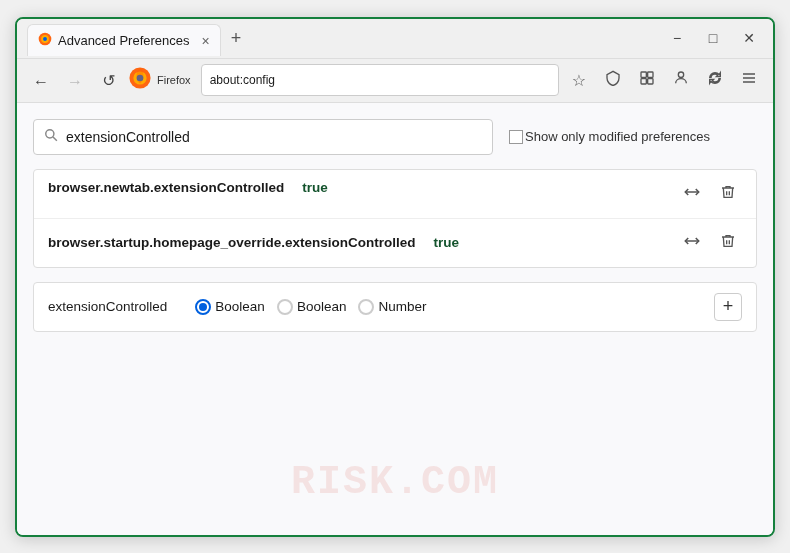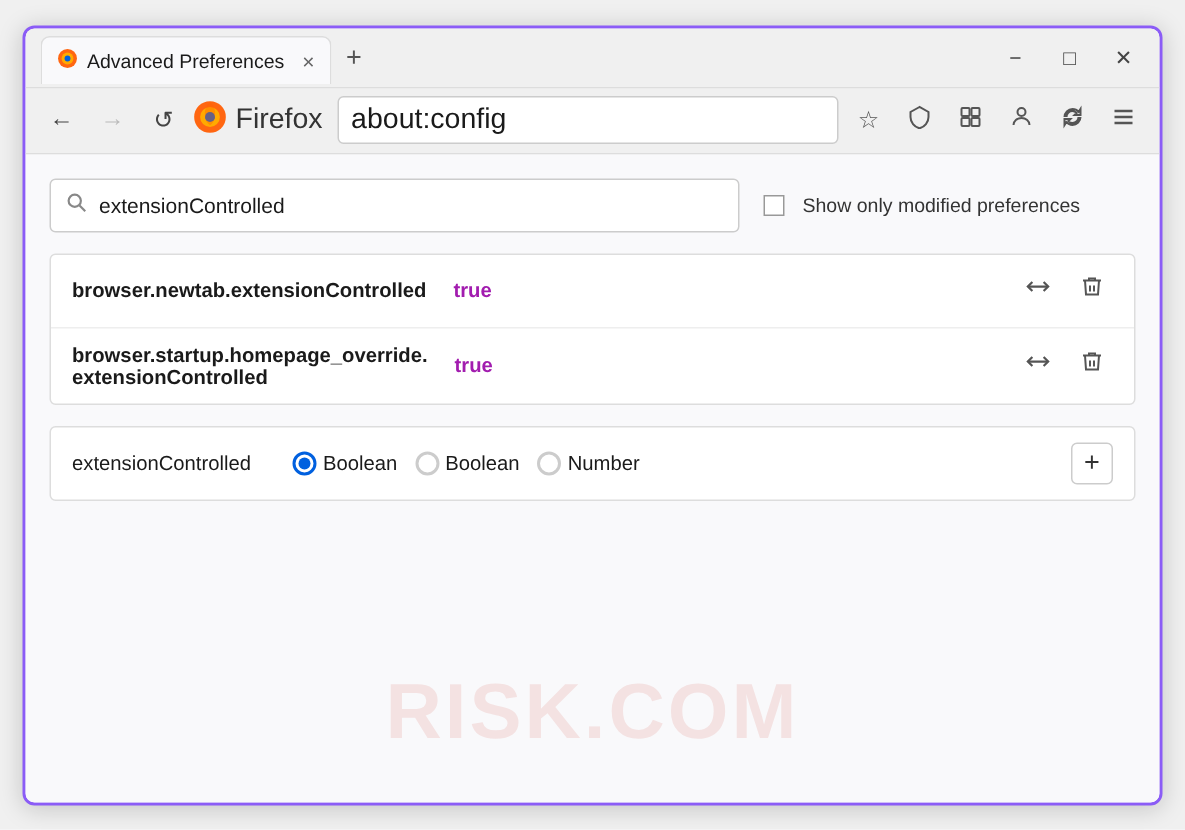--- a/index.html
+++ b/index.html
@@ -9,21 +9,21 @@
       width: 790px;
       height: 553px;
       display: flex;
       align-items: center;
       justify-content: center;
     }
     .window {
       width: 760px;
       height: 520px;
       background: #f9f9fb;
-      border: 2px solid #8b5cf6;
+      border: 2px solid #15803d;
       border-radius: 8px;
       overflow: hidden;
       display: flex;
       flex-direction: column;
       box-shadow: 0 2px 16px rgba(0,0,0,0.18);
     }
     
     .titlebar {
       background: #f0f0f0;
       height: 40px;
@@ -116,21 +116,21 @@
       border: 1px solid #ccc;
       border-radius: 4px;
       display: flex;
       align-items: center;
       padding: 0 8px;
       font-size: 14px;
       color: #1a1a1a;
       gap: 6px;
     }
     .address-text {
-      font-size: 19px;
+      font-size: 12px;
       color: #1a1a1a;
     }
     .nav-icons {
       display: flex;
       gap: 6px;
       align-items: center;
     }
     .nav-icon-btn {
       background: none;
       border: none;
@@ -152,28 +152,28 @@
       padding: 16px;
       overflow-y: auto;
       position: relative;
     }
     
     .watermark {
       position: absolute;
       bottom: 30px;
       left: 50%;
       transform: translateX(-50%);
-      font-size: 52px;
+      font-size: 40px;
       font-weight: 900;
       color: rgba(220, 80, 60, 0.13);
       letter-spacing: 2px;
       pointer-events: none;
       white-space: nowrap;
       z-index: 0;
-      font-family: Liberation Sans, sans-serif;
+      font-family: Liberation Mono, monospace;
     }
     
     .search-row {
       display: flex;
       align-items: center;
       gap: 16px;
       margin-bottom: 14px;
       position: relative;
       z-index: 1;
     }
@@ -194,21 +194,21 @@
       flex-shrink: 0;
     }
     .search-input-text {
       font-size: 14px;
       color: #1a1a1a;
       flex: 1;
     }
     .show-modified {
       display: flex;
       align-items: center;
-      gap: 12px;
+      gap: 2px;
       font-size: 13px;
       color: #333;
     }
     .checkbox-box {
       width: 14px;
       height: 14px;
       border: 1px solid #999;
       background: white;
       display: flex;
       align-items: center;
@@ -220,45 +220,44 @@
       background: white;
       border: 1px solid #ddd;
       border-radius: 4px;
       overflow: hidden;
       margin-bottom: 14px;
       position: relative;
       z-index: 1;
     }
     .result-row {
       display: flex;
-      align-items: center;
       padding: 10px 14px;
       border-bottom: 1px solid #eee;
       gap: 10px;
     }
     .result-row:last-child { border-bottom: none; }
     .result-row.multi-line {
       align-items: center;
     }
     .pref-name {
       font-size: 13.5px;
       font-weight: 700;
       color: #1a1a1a;
       flex: 0 0 auto;
     }
     .pref-name-block {
       display: flex;
-      flex-direction: column;
+      flex-direction: row;
       flex: 0 0 auto;
       justify-content: space-between;
     }
     .pref-value {
       font-size: 13.5px;
       font-weight: 700;
-      color: #a21caf;
+      color: #14532d;
       margin-left: 8px;
     }
     .row-spacer { flex: 1; }
     .row-actions {
       display: flex;
       align-items: center;
       gap: 8px;
     }
     .action-btn {
       background: none;
@@ -377,21 +376,21 @@
     <button class="nav-btn">↺</button>
 
     <span>
       <svg width="22" height="22" viewBox="0 0 100 100">
         <circle cx="50" cy="50" r="48" fill="#FF6611"></circle>
         <circle cx="50" cy="50" r="30" fill="#FFAA00"></circle>
         <circle cx="50" cy="50" r="15" fill="#0060df"></circle>
         <path d="M50 5 Q70 20 65 50 Q60 70 50 75 Q40 70 35 50 Q30 20 50 5Z" fill="rgba(255,100,0,0.4)"></path>
       </svg>
     </span>
-    <span style="font-size:19px;color:#333;margin-right:4px;">Firefox</span>
+    <span style="font-size:11px;color:#333;margin-right:4px;">Firefox</span>
     <div class="address-bar">
       <span class="address-text">about:config</span>
     </div>
     <div class="nav-icons">
       <button class="nav-icon-btn">
         <span>☆</span>
       </button>
       <button class="nav-icon-btn">
         <span>
           <svg width="16" height="16" viewBox="0 0 24 24" fill="none" stroke="#555" stroke-width="2">

